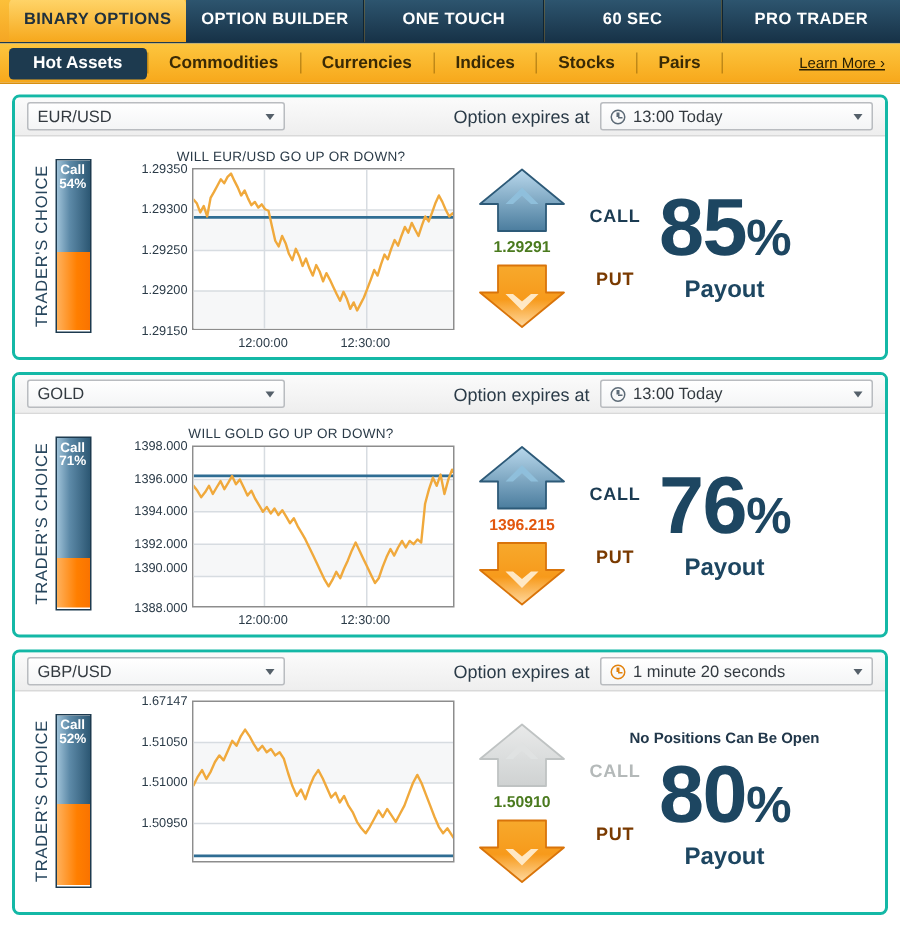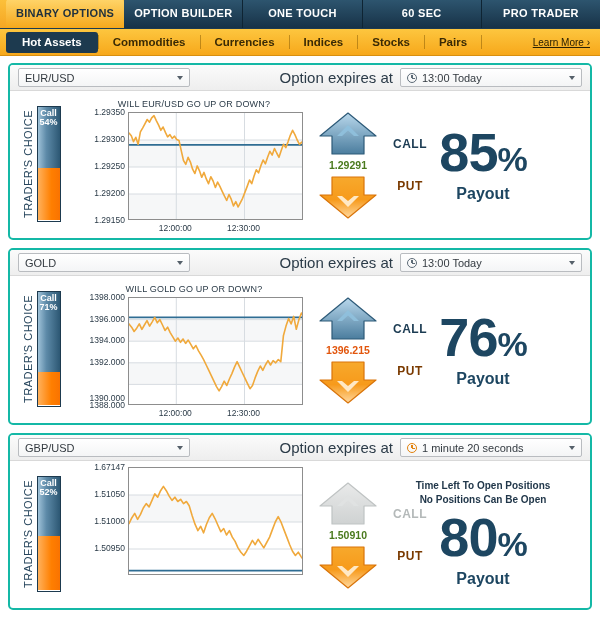--- a/index.html
+++ b/index.html
@@ -74,21 +74,21 @@
     width: 172px; height: 19px;
     border: 1px solid #b9bcc0; border-radius: 2px;
     background: linear-gradient(#ffffff, #f4f5f6);
     display: flex; align-items: center; padding: 0 6px;
     font-size: 11px; color: #333a40; cursor: pointer;
   }
   .sel .cap { flex: 1 1 auto; }
   .caret { width: 0; height: 0; border-left: 3.5px solid transparent;
            border-right: 3.5px solid transparent; border-top: 4px solid #55606a; }
   .head-mid { flex: 1 1 auto; }
-  .expires-label { font-size: 15px; color: #2b3b48; margin-right: 7px; white-space: nowrap; }
+  .expires-label { font-size: 12px; color: #2b3b48; margin-right: 7px; white-space: nowrap; }
   .expsel {
     width: 182px; height: 19px;
     border: 1px solid #b9bcc0; border-radius: 2px;
     background: linear-gradient(#ffffff, #f4f5f6);
     display: flex; align-items: center; padding: 0 6px; gap: 5px;
     font-size: 11px; color: #333a40; cursor: pointer;
   }
   .clock { width: 10px; height: 10px; border: 1.4px solid #5d6b77; border-radius: 50%; position: relative; flex: none; }
   .clock::before { content:""; position:absolute; left:3.4px; top:1.4px; width:1.2px; height:3.6px; background:#5d6b77; }
   .clock::after  { content:""; position:absolute; left:4.2px; top:4.4px; width:3px; height:1.2px; background:#5d6b77; }
@@ -320,21 +320,21 @@
       </div>
 
       <div class="chart-wrap">
         <div class="chart-title">WILL GOLD GO UP OR DOWN?</div>
         <div class="chart-row">
           <div class="ylabels">
                 <span style="top:0.0px">1398.000</span>
                 <span style="top:21.6px">1396.000</span>
                 <span style="top:43.2px">1394.000</span>
                 <span style="top:64.8px">1392.000</span>
-                <span style="top:101px">1390.000</span>
+                <span style="top:81px">1390.000</span>
                 <span style="top:108.0px">1388.000</span>
               </div>
           <div class="plot">
                 <svg width="175" height="108" viewBox="0 0 175 108">
     <rect x="0" y="0" width="175" height="108" fill="#ffffff"></rect>
     <rect x="0" y="21.6" width="175" height="21.6" fill="#f6f7f8"></rect>
                   <rect x="0" y="64.8" width="175" height="21.6" fill="#f6f7f8"></rect>
                   <line x1="0" y1="21.6" x2="175" y2="21.6" stroke="#d7dce1" stroke-width="1"></line>
                   <line x1="0" y1="43.2" x2="175" y2="43.2" stroke="#d7dce1" stroke-width="1"></line>
                   <line x1="0" y1="64.8" x2="175" y2="64.8" stroke="#d7dce1" stroke-width="1"></line>
@@ -470,21 +470,20 @@
     </defs>
     <path d="M31 44 L59 21 L47 21 L47 3 L15 3 L15 21 L3 21 Z" fill="url(#dg)" stroke="#d9740a" stroke-width="1.2" stroke-linejoin="round"></path>
     <path d="M31 33 L42 22 L37 22 L31 27 L25 22 L20 22 Z" fill="#ffeccd" opacity="0.95"></path>
   </svg>
           <span class="lbl">PUT</span>
         </div>
       </div>
 
       <div class="payout">
         <div class="notice">
-              <div>Time Left To Open Positions</div>
               <div>No Positions Can Be Open</div>
             </div>
         <div class="big">80<span class="pc">%</span></div>
         <div class="cap">Payout</div>
       </div>
     </div>
       </div>
     </div>
 </div>
 

